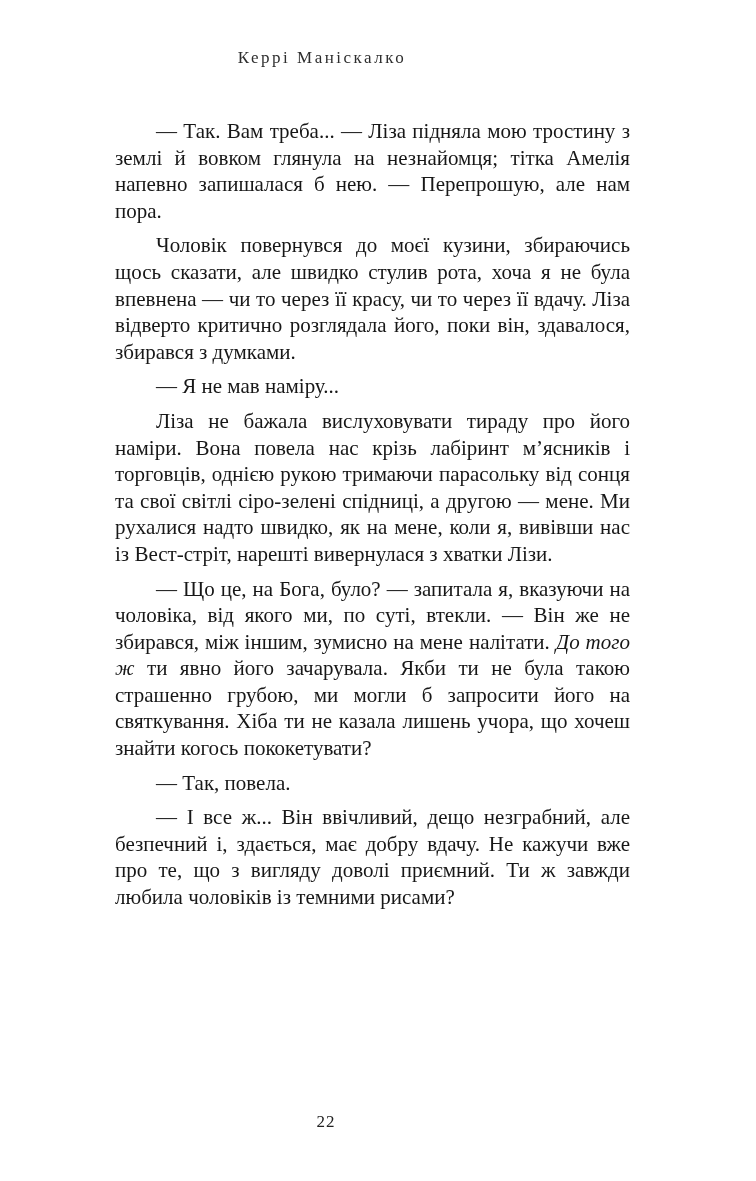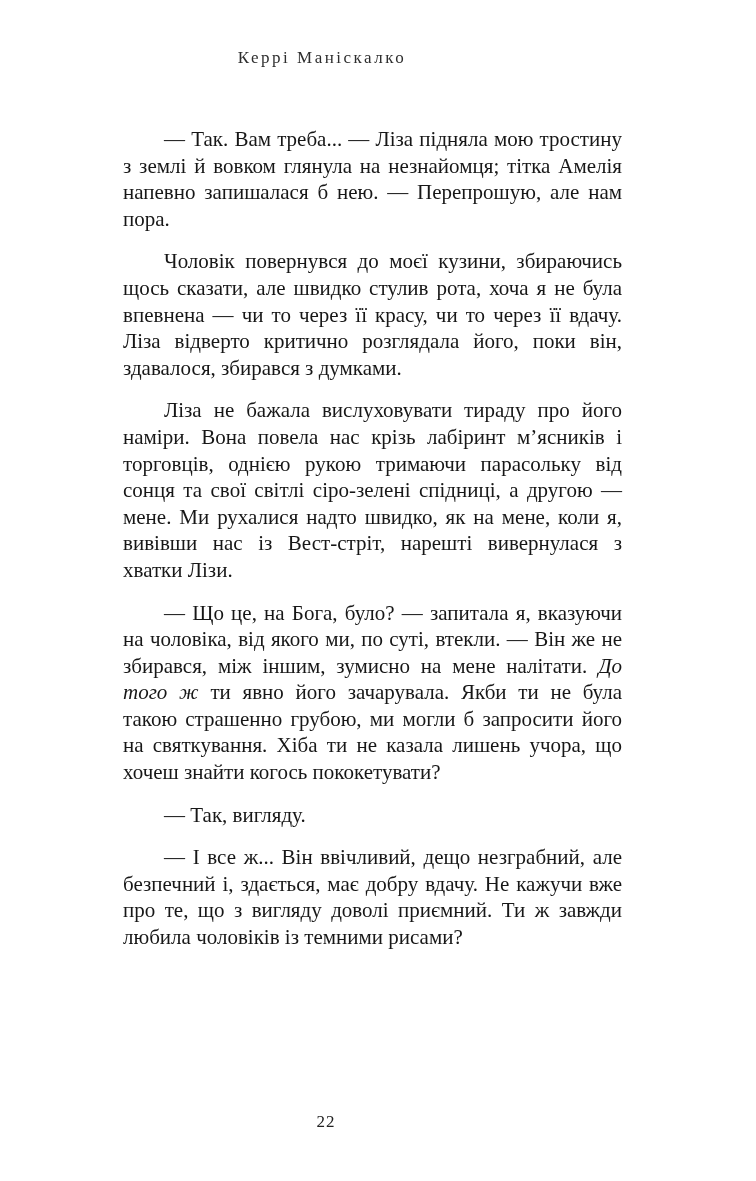--- a/index.html
+++ b/index.html
@@ -35,21 +35,21 @@
     position: absolute;
     top: 110px;
     left: 107px;
     width: 531px;
     text-align: justify;
     font-size: 21px;
     line-height: 26.6px;
     color: #171717;
   }
   .para {
-    margin: 16px;
+    margin: 8px;
     padding: 0;
     text-indent: 41px;
   }
   .italic {
     font-style: italic;
   }
   .page-number {
     position: absolute;
     top: 1112px;
     left: 0;
@@ -63,21 +63,22 @@
 </head>
 <body>
 
 <div class="page">
 
   <div class="running-header">Керрі Маніскалко</div>
 
   <div class="text-block">
       <p class="para"><span class="">— Так. Вам треба... — Ліза підняла мою тростину з землі й вовком глянула на незнайомця; тітка Амелія напевно запишалася б нею. — Перепрошую, але нам пора.</span></p>
       <p class="para"><span class="">Чоловік повернувся до моєї кузини, збираючись щось сказати, але швидко стулив рота, хоча я не була впевнена — чи то через її красу, чи то через її вдачу. Ліза відверто критично розглядала його, поки він, здавалося, збирався з думками.</span></p>
+      <p class="para"><span class="">— Я не мав наміру...</span></p>
       <p class="para"><span class="">Ліза не бажала вислуховувати тираду про його наміри. Вона повела нас крізь лабіринт м’ясників і торговців, однією рукою тримаючи парасольку від сонця та свої світлі сіро-зелені спідниці, а другою — мене. Ми рухалися надто швидко, як на мене, коли я, вивівши нас із Вест-стріт, нарешті вивернулася з хватки Лізи.</span></p>
       <p class="para"><span class="">— Що це, на Бога, було? — запитала я, вказуючи на чоловіка, від якого ми, по суті, втекли. — Він же не збирався, між іншим, зумисно на мене налітати. </span><span class="italic">До того ж</span><span class=""> ти явно його зачарувала. Якби ти не була такою страшенно грубою, ми могли б запросити його на святкування. Хіба ти не казала лишень учора, що хочеш знайти когось пококетувати?</span></p>
-      <p class="para"><span class="">— Так, вигляду.</span></p>
+      <p class="para"><span class="">— Так, повела.</span></p>
       <p class="para"><span class="">— І все ж... Він ввічливий, дещо незграбний, але безпечний і, здається, має добру вдачу. Не кажучи вже про те, що з вигляду доволі приємний. Ти ж завжди любила чоловіків із темними рисами?</span></p>
     </div>
 
   <div class="page-number">22</div>
 
 </div>
 
 </body></html>

